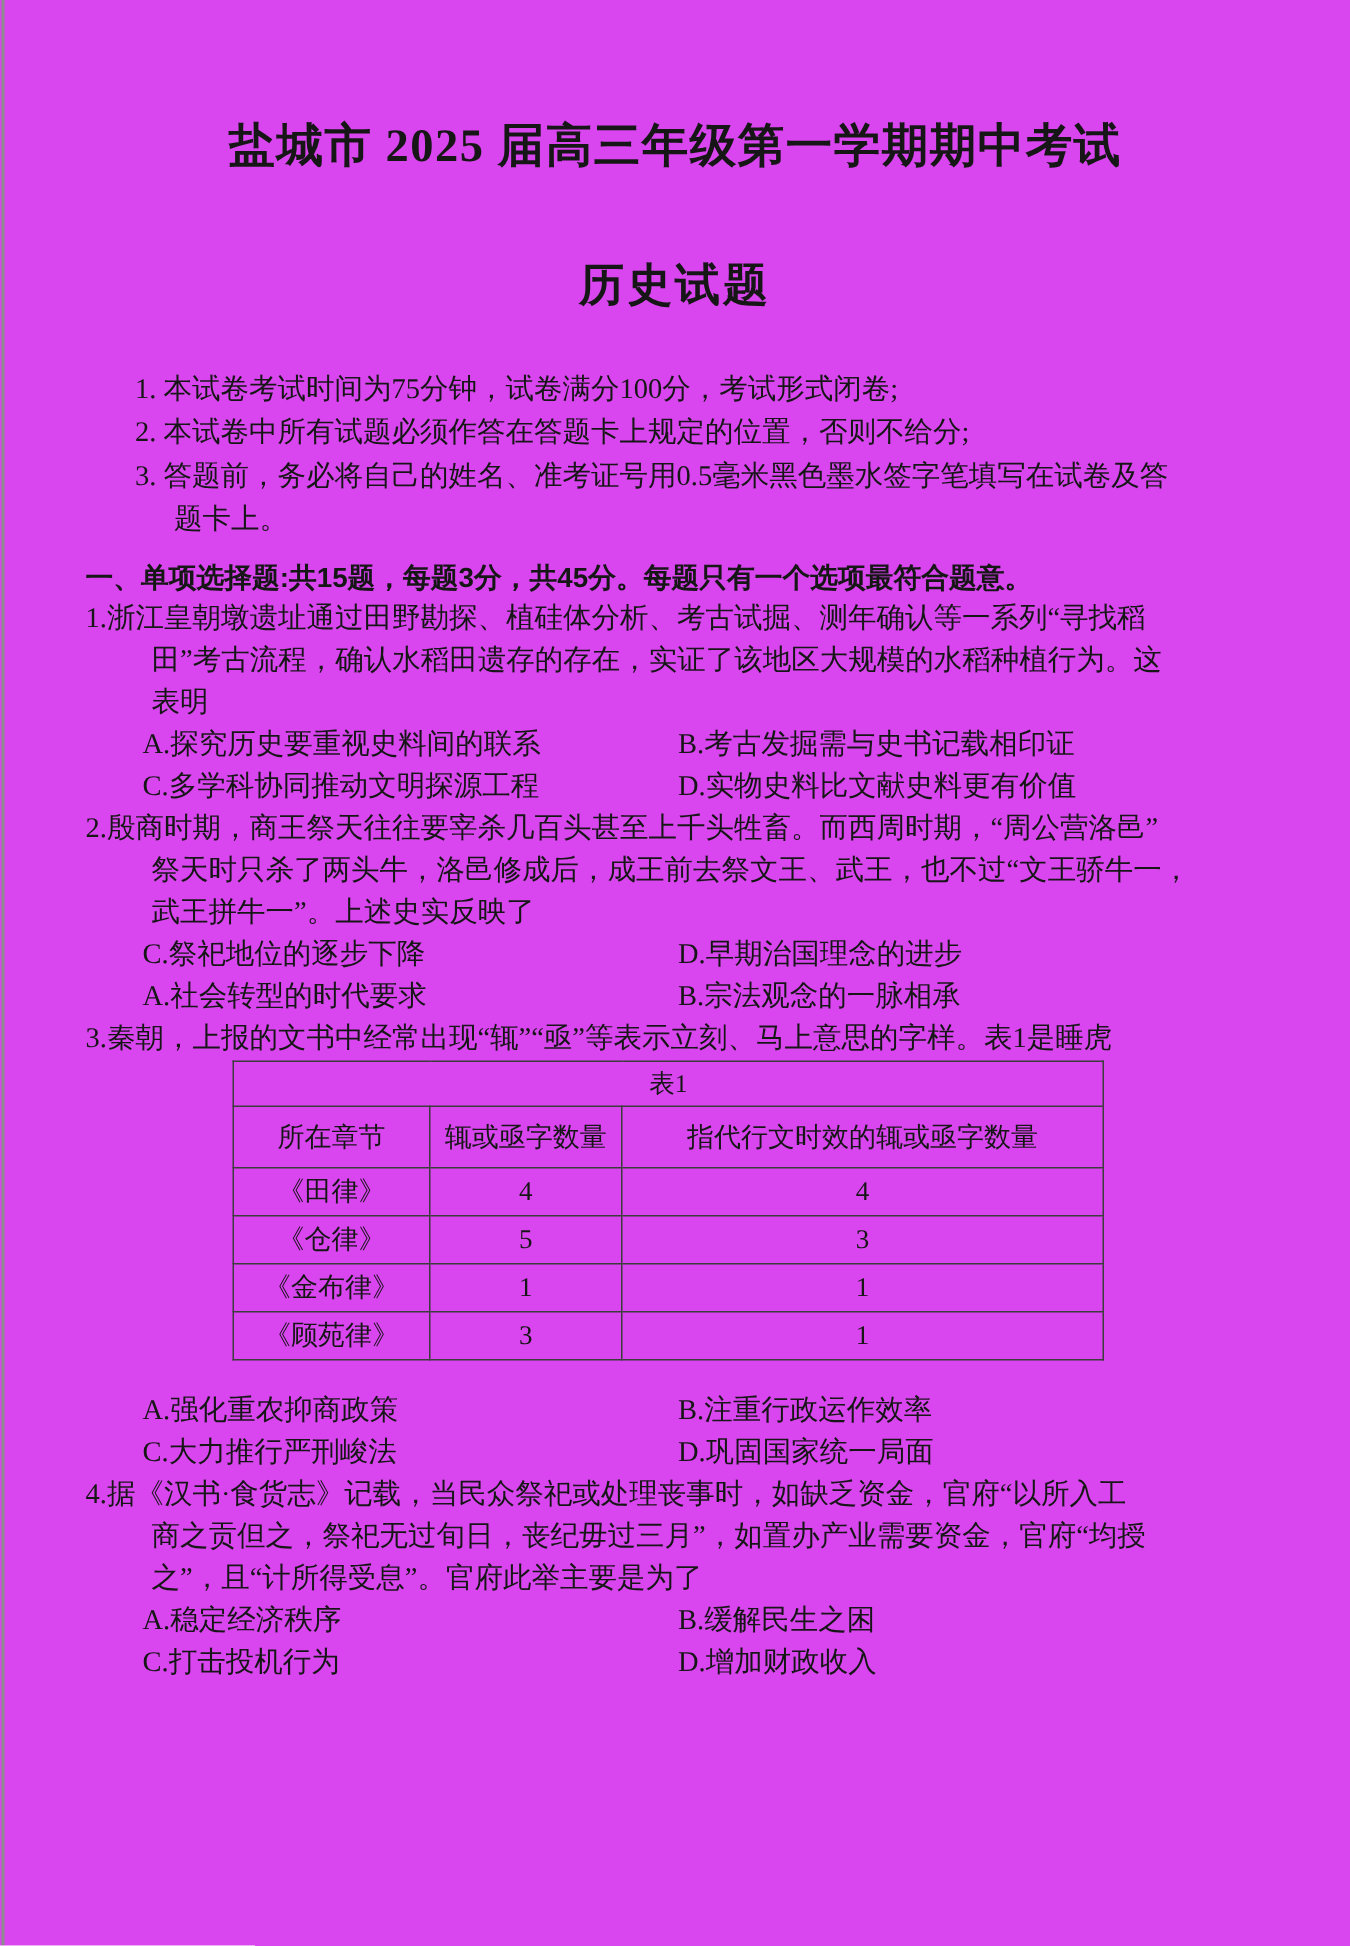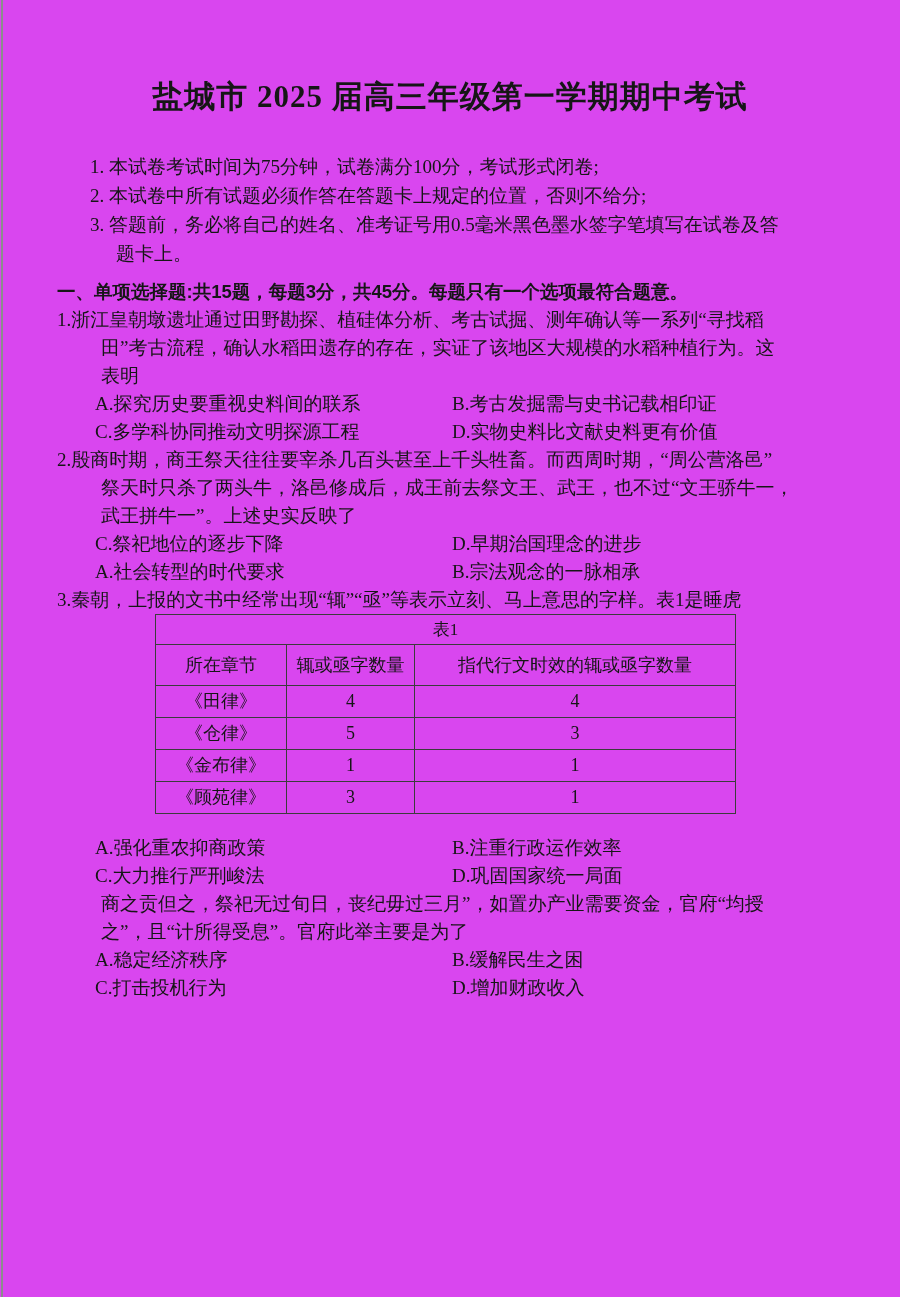--- a/index.html
+++ b/index.html
@@ -100,20 +100,21 @@
     white-space: nowrap;
   }
 </style>
 </head>
 <body>
 
 <div class="page">
   <div class="scan-line"></div>
 
   <h1 class="title">盐城市 2025 届高三年级第一学期期中考试</h1>
+  <h2 class="subtitle">历史试题</h2>
 
   <div class="content">
 
     <div class="notes">
       <div class="line indent-num">1. 本试卷考试时间为75分钟，试卷满分100分，考试形式闭卷;</div>
       <div class="line indent-num">2. 本试卷中所有试题必须作答在答题卡上规定的位置，否则不给分;</div>
       <div class="line indent-num">3. 答题前，务必将自己的姓名、准考证号用0.5毫米黑色墨水签字笔填写在试卷及答</div>
       <div class="line indent-cont">题卡上。</div>
     </div>
 
@@ -188,20 +189,21 @@
 
       <div class="opt-row">
         <span class="opt-left">A.强化重农抑商政策</span><span>B.注重行政运作效率</span>
       </div>
       <div class="opt-row">
         <span class="opt-left">C.大力推行严刑峻法</span><span>D.巩固国家统一局面</span>
       </div>
     </div>
 
     <div class="question">
+      <div class="q-line">4.据《汉书·食货志》记载，当民众祭祀或处理丧事时，如缺乏资金，官府“以所入工</div>
       <div class="q-line cont">商之贡但之，祭祀无过旬日，丧纪毋过三月”，如置办产业需要资金，官府“均授</div>
       <div class="q-line cont">之”，且“计所得受息”。官府此举主要是为了</div>
       <div class="opt-row">
         <span class="opt-left">A.稳定经济秩序</span><span>B.缓解民生之困</span>
       </div>
       <div class="opt-row">
         <span class="opt-left">C.打击投机行为</span><span>D.增加财政收入</span>
       </div>
     </div>
 

